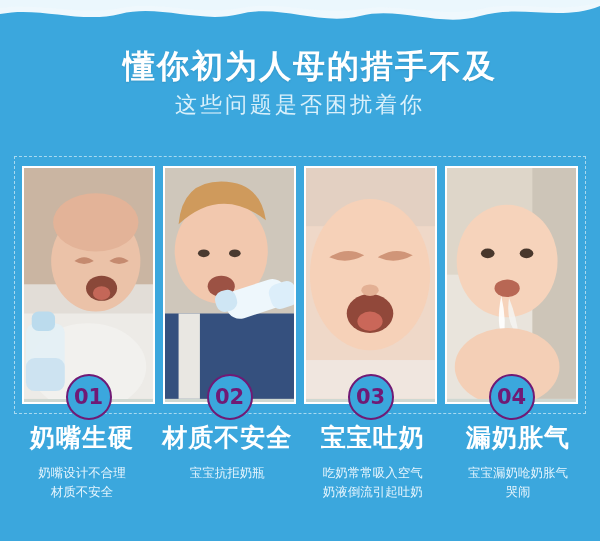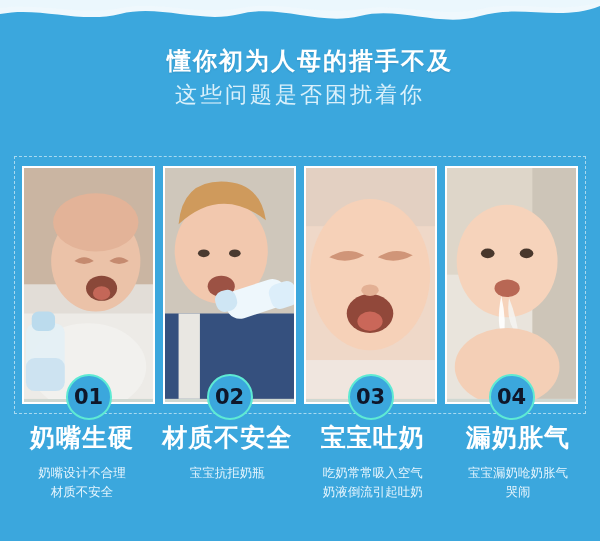--- a/index.html
+++ b/index.html
@@ -32,21 +32,21 @@
 
   .headline-wrap {
     position: absolute;
     top: 46px;
     left: 0;
     width: 600px;
     text-align: center;
   }
   .headline {
     color: #ffffff;
-    font-size: 24px;
+    font-size: 32px;
     font-weight: bold;
     letter-spacing: 2px;
     line-height: 1.25;
     text-shadow: 0 1px 2px rgba(0,0,0,0.10);
     padding-left: 20px;
   }
   .subheadline {
     margin-top: 5px;
     color: #d9f0fb;
     font-size: 22px;
@@ -100,23 +100,23 @@
   }
   .num-cell {
     width: 133px;
     display: flex;
     justify-content: center;
   }
   .num-circle {
     width: 42px;
     height: 42px;
     border-radius: 50%;
-    border: 2px solid #5eead4;
+    border: 2px solid #701a75;
     background: #3ba7dd;
-    color: #0f172a;
+    color: #701a75;
     font-size: 21px;
     font-weight: bold;
     display: flex;
     align-items: center;
     justify-content: center;
     font-family: "DejaVu Sans", "Liberation Sans", sans-serif;
   }
 
   .captions {
     position: absolute;

